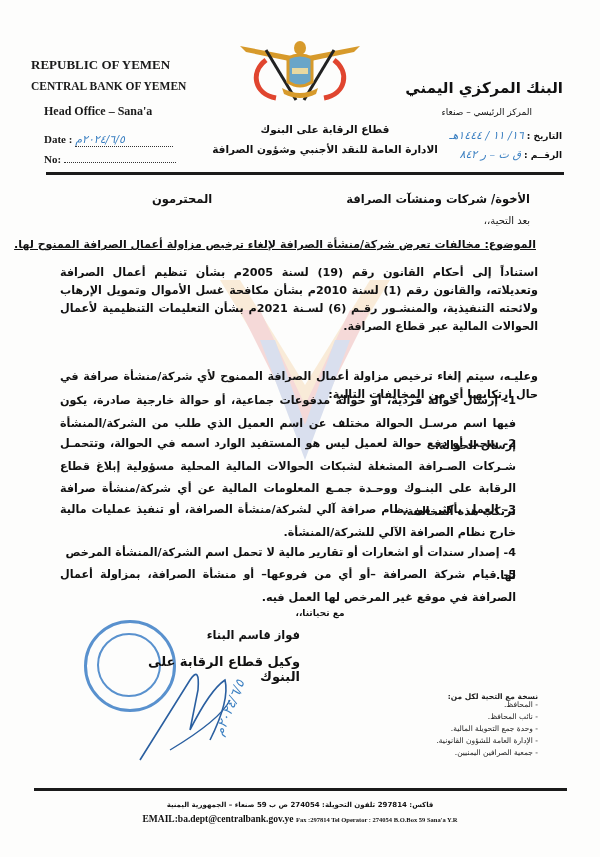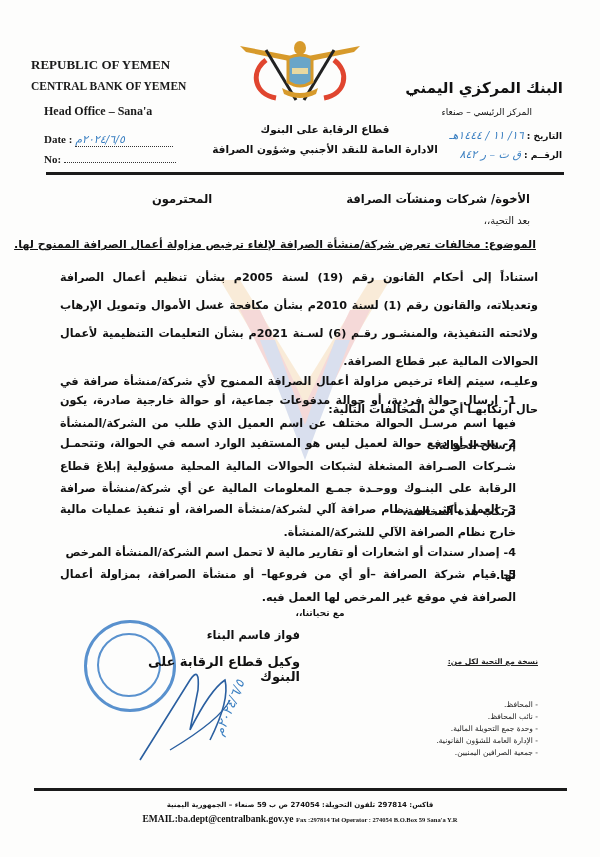--- a/index.html
+++ b/index.html
@@ -8,21 +8,21 @@
     background:#f7f7f5;
     font-family:"DejaVu Sans", sans-serif; color:#111;
   }
   .page { position:absolute; left:0; top:0; width:600px; height:857px; background:#fdfdfc; }
   .en { font-family:"Liberation Serif", serif; font-weight:bold; position:absolute; color:#1a1a1a; }
   .ar { direction:rtl; font-family:"DejaVu Sans", sans-serif; font-weight:bold; position:absolute; color:#111; }
   .hand { color:#3a7fc1; font-family:"DejaVu Serif", serif; font-style:italic; font-weight:normal; }
   .rule { position:absolute; background:#1b1b1b; }
   .emblem { position:absolute; left:236px; top:32px; width:128px; height:75px; }
   .watermark { position:absolute; left:200px; top:270px; width:210px; height:230px; opacity:0.18; }
-  .body-text { font-size:11.2px; line-height:28px; }
+  .body-text { font-size:11.2px; line-height:18px; }
   .item { position:absolute; direction:rtl; font-weight:bold; font-size:11.2px; line-height:22.5px; font-family:"DejaVu Sans", sans-serif; }
   .stamp { position:absolute; left:84px; top:620px; width:86px; height:86px; border:3px solid #3d7fc6; border-radius:50%; opacity:0.85; }
   .stamp-inner { position:absolute; left:10px; top:10px; width:60px; height:60px; border:2px solid #3d7fc6; border-radius:50%; }
   .signature { position:absolute; left:130px; top:660px; width:140px; height:110px; }
   .cc { position:absolute; direction:rtl; font-size:7.5px; line-height:11px; color:#222; font-family:"DejaVu Sans", sans-serif; }
   .footer-ar { position:absolute; left:0; width:600px; text-align:center; direction:rtl; font-size:7px; top:824px; font-family:"DejaVu Sans", sans-serif; font-weight:bold; }
   .footer-en { position:absolute; left:0; width:600px; text-align:center; top:837px; font-family:"Liberation Serif", serif; font-weight:bold; font-size:9.5px; }
   .footer-en small { font-size:6.5px; font-weight:bold; }
 </style>
 </head>
@@ -100,21 +100,21 @@
 
   <div class="ar" style="left:180px;width:120px;text-align:right;top:628px;font-size:11.5px;">فواز قاسم البناء</div>
   <div class="ar" style="left:110px;width:190px;text-align:right;top:654px;font-size:13px;">وكيل قطاع الرقابة على البنوك</div>
 
   <svg class="signature" viewBox="0 0 140 110">
     <path d="M10 100 L60 20 Q70 5 68 30 L60 70 Q80 30 95 20 Q100 40 80 80" stroke="#2a5fa0" stroke-width="1.6" fill="none"></path>
     <path d="M40 90 Q90 60 100 40" stroke="#2a5fa0" stroke-width="1.4" fill="none"></path>
   </svg>
   <div class="hand" style="position:absolute;left:200px;top:700px;font-size:13px;transform:rotate(-68deg);direction:rtl;">٢٠٢٤/٦/٥م</div>
 
-  <div class="cc" style="right:62px;top:656px;font-weight:bold;text-decoration:underline;">نسخة مع التحية لكل من:</div>
+  <div class="cc" style="right:62px;top:691px;font-weight:bold;">نسخة مع التحية لكل من:</div>
   <div class="cc" style="right:62px;top:699px;">- المحافظ.</div>
   <div class="cc" style="right:62px;top:711px;">- نائب المحافظ.</div>
   <div class="cc" style="right:62px;top:723px;">- وحدة جمع التحويلة المالية.</div>
   <div class="cc" style="right:62px;top:735px;margin-left:37px;">- الإدارة العامة للشؤون القانونية.</div>
   <div class="cc" style="right:62px;top:747px;">- جمعية الصرافين اليمنيين.</div>
 
   <div class="rule" style="left:34px;top:788px;width:533px;height:3px;"></div>
   <div class="footer-ar" style="top:801px;">فاكس: 297814 تلفون التحويلة: 274054 ص ب 59 صنعاء – الجمهورية اليمنية</div>
   <div class="footer-en" style="top:814px;">
     <span>EMAIL:ba.dept@centralbank.gov.ye</span>

